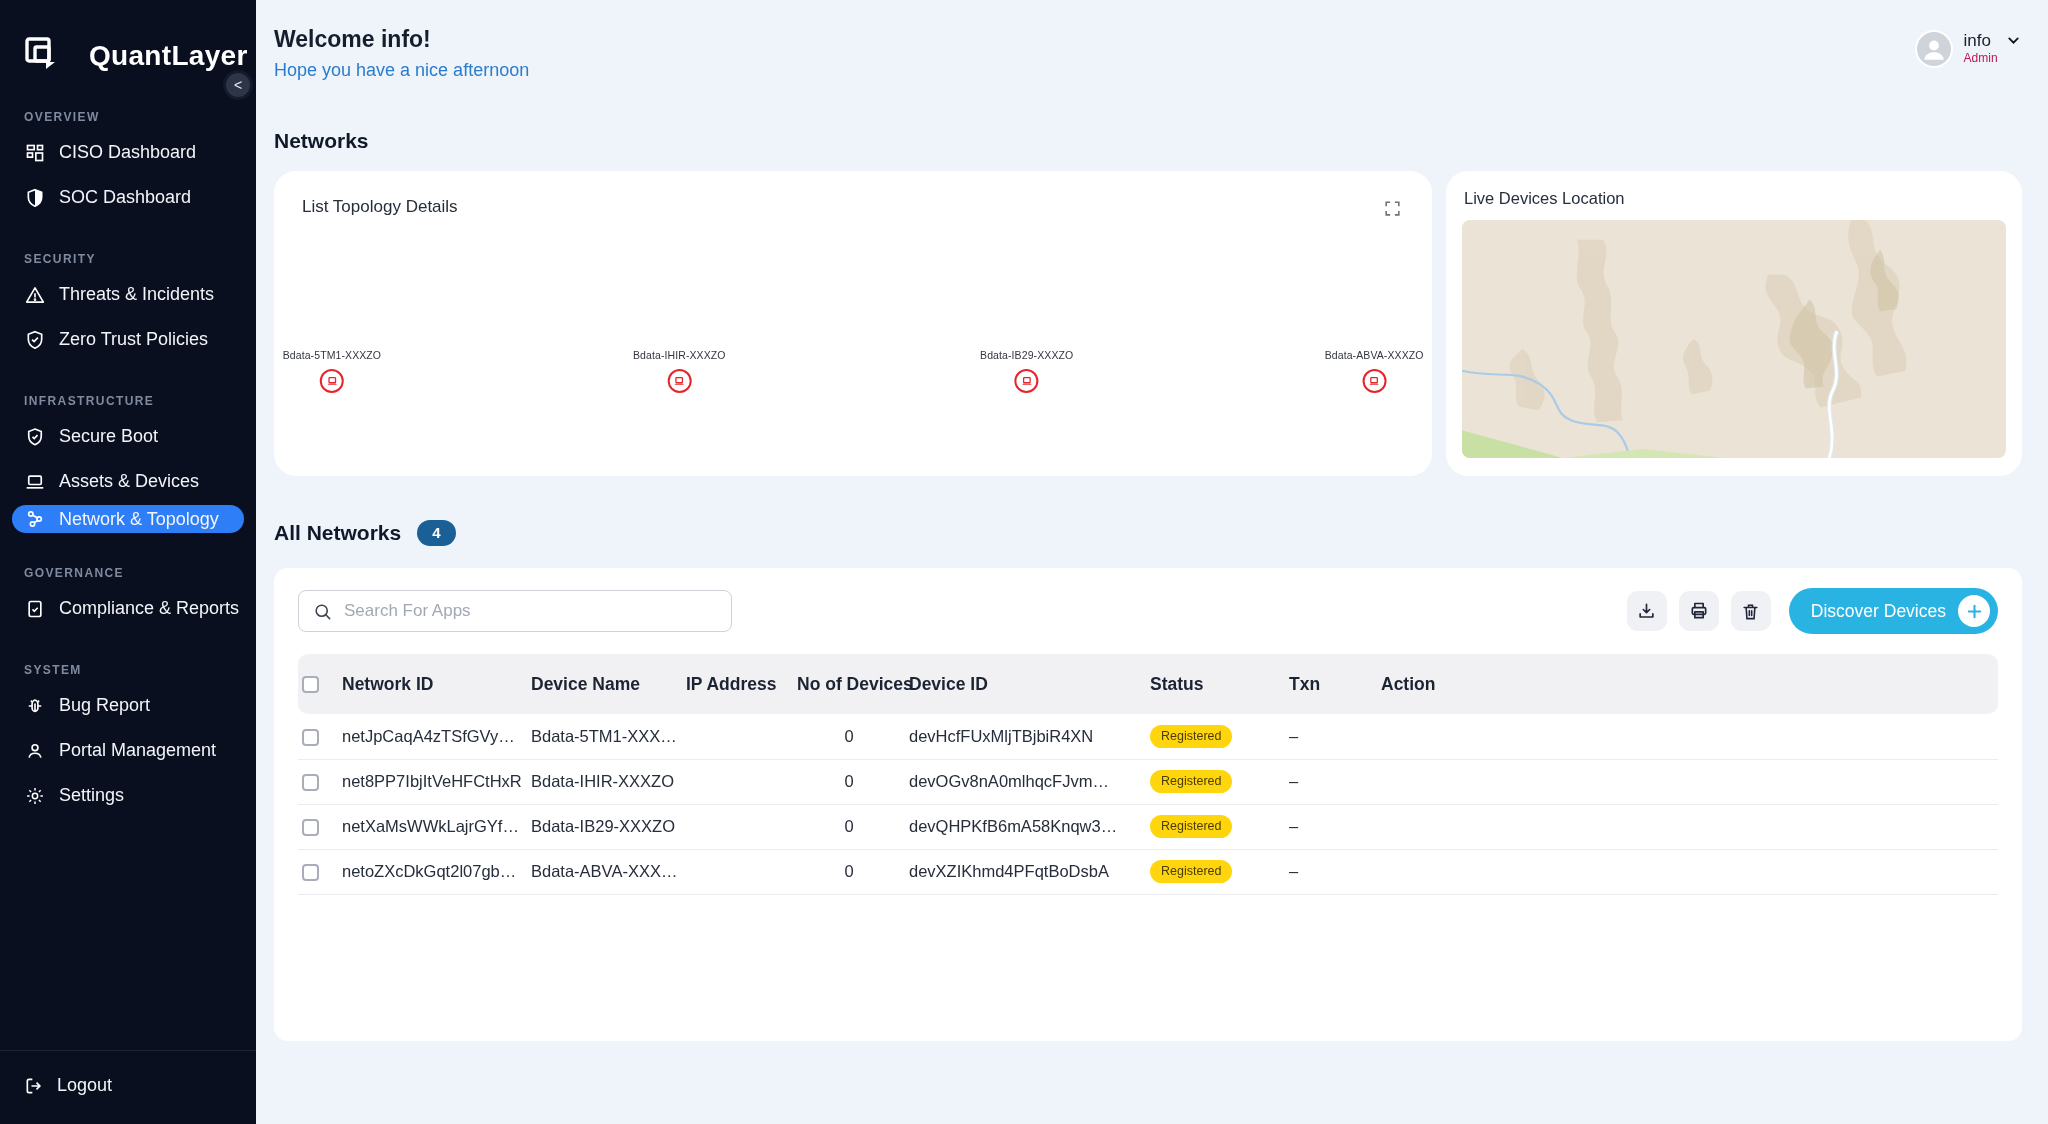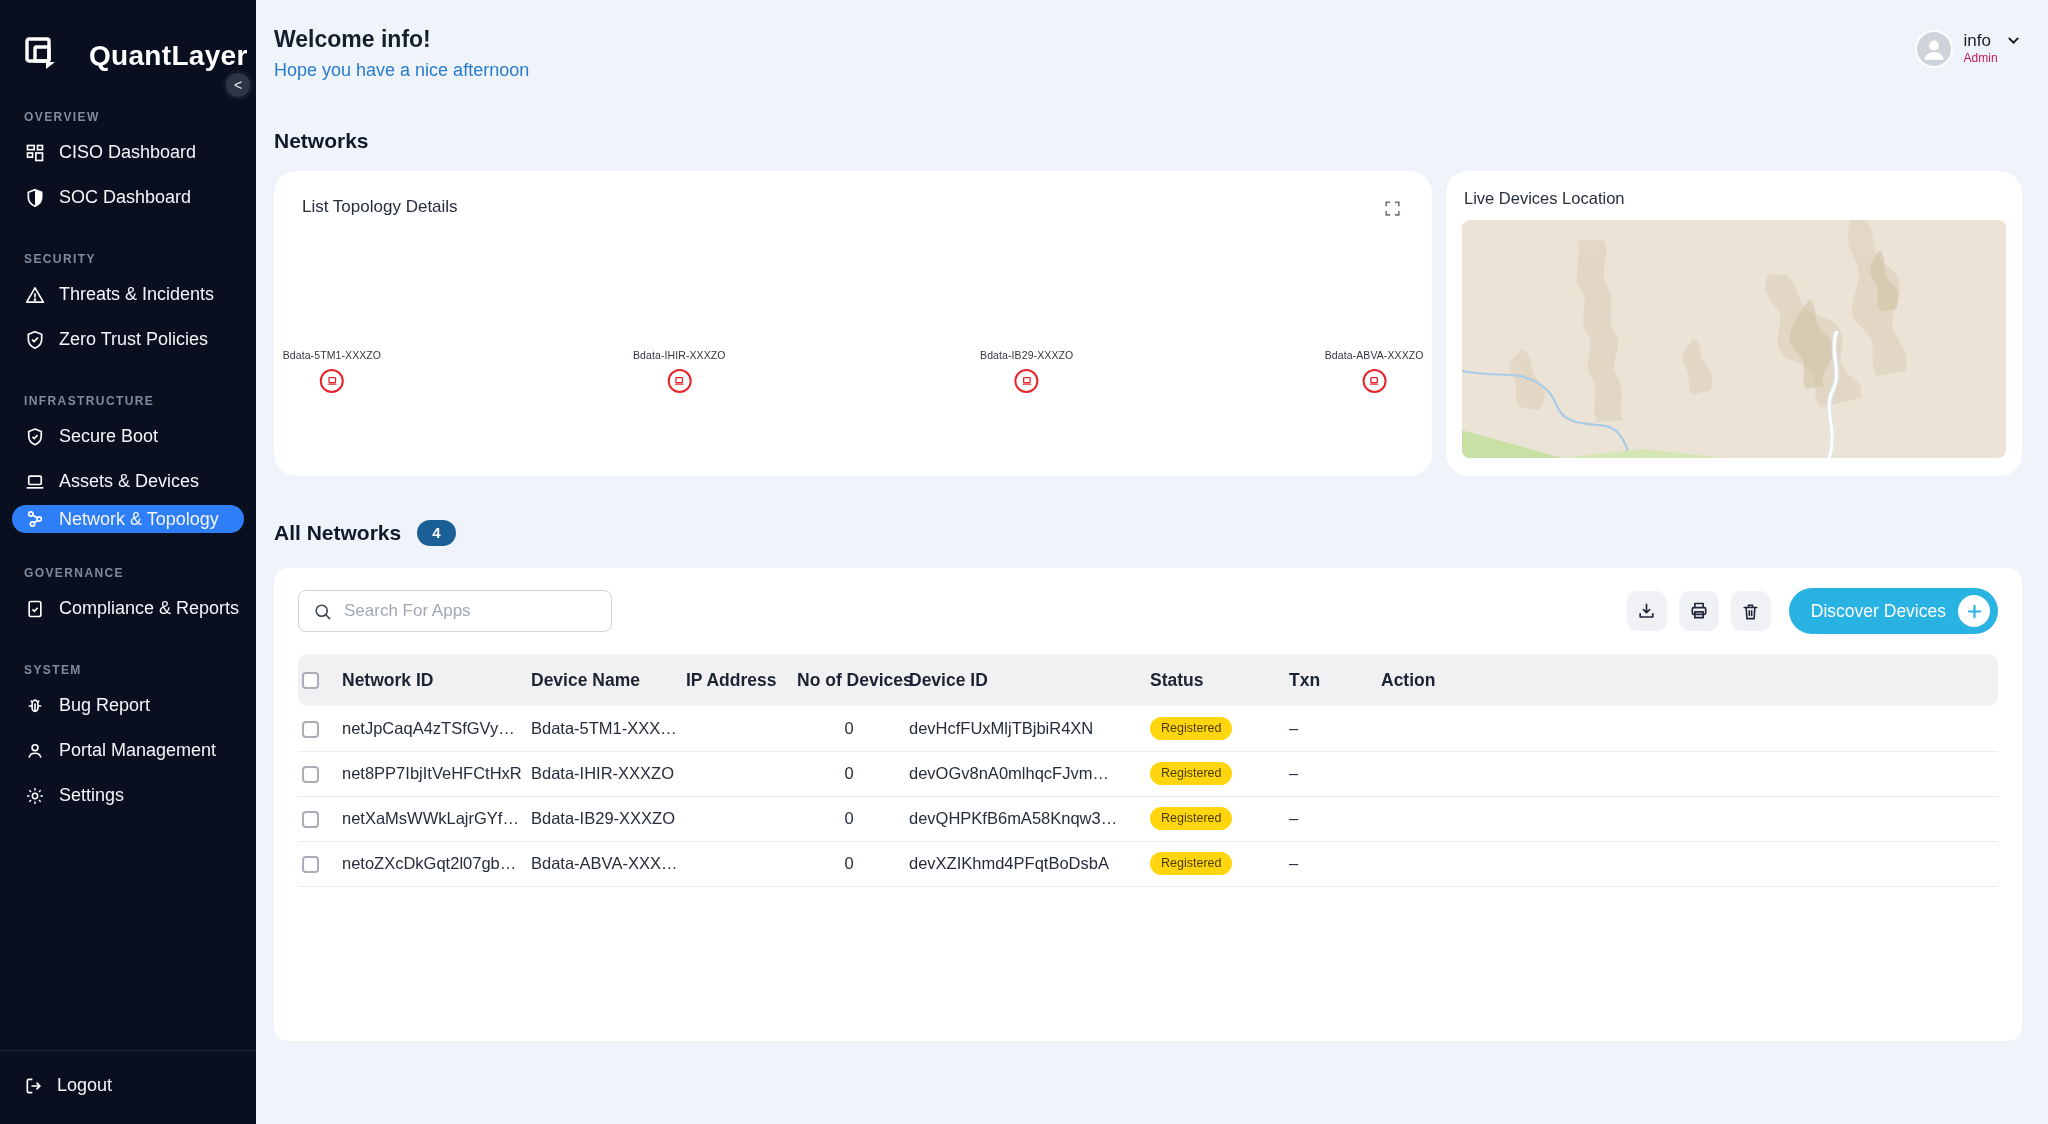--- a/index.html
+++ b/index.html
@@ -87,21 +87,21 @@
 
   .all-networks-row { display:flex; align-items:center; gap:16px; margin-top:44px; }
   .count-badge {
     background:#1a6097; color:#ffffff; font-size:15px; font-weight:bold;
     border-radius:14px; padding:4px 15px; line-height:1.2;
   }
 
   .table-card { margin-top:22px; border-radius:14px; padding:20px 24px; height:473px; }
   .toolbar { display:flex; align-items:center; justify-content:space-between; }
   .search-wrap {
-    display:flex; align-items:center; gap:12px; width:314px; height:42px;
+    display:flex; align-items:center; gap:12px; width:434px; height:42px;
     border:1px solid #cfd2d9; border-radius:8px; padding:0 14px; background:#fff;
   }
   .search-wrap input {
     border:none; outline:none; flex:1; font-size:17px; color:#333;
     font-family:"Liberation Sans", sans-serif;
   }
   .search-wrap input::placeholder { color:#a2a8b3; }
   .toolbar-right { display:flex; align-items:center; gap:12px; }
   .icon-btn {
     width:40px; height:40px; border-radius:11px; background:#f0f1f5; border:none;
@@ -112,21 +112,21 @@
     color:#fff; font-size:17.5px; font-family:"Liberation Sans", sans-serif;
     display:flex; align-items:center; gap:12px; padding:0 8px 0 22px; cursor:pointer;
   }
   .plus-circle {
     width:32px; height:32px; border-radius:50%; background:#ffffff;
     display:flex; align-items:center; justify-content:center;
   }
 
   table { width:100%; border-collapse:collapse; table-layout:fixed; margin-top:20px; }
   thead th {
-    background:#f1f1f4; height:52px; text-align:left; font-size:17.5px; color:#1c2433;
+    background:#f1f1f4; height:60px; text-align:left; font-size:17.5px; color:#1c2433;
     font-weight:bold; padding:0 8px 0 0; white-space:nowrap;
   }
   thead th:first-child { border-radius:10px 0 0 10px; }
   thead th:last-child { border-radius:0 10px 10px 0; }
   tbody td {
     height:45px; font-size:16.5px; color:#262d3b; border-bottom:1px solid #ececf0;
     padding:0 8px 0 0; white-space:nowrap; overflow:hidden; text-overflow:ellipsis;
   }
   td.center, th.center { text-align:center; }
   .checkbox {

